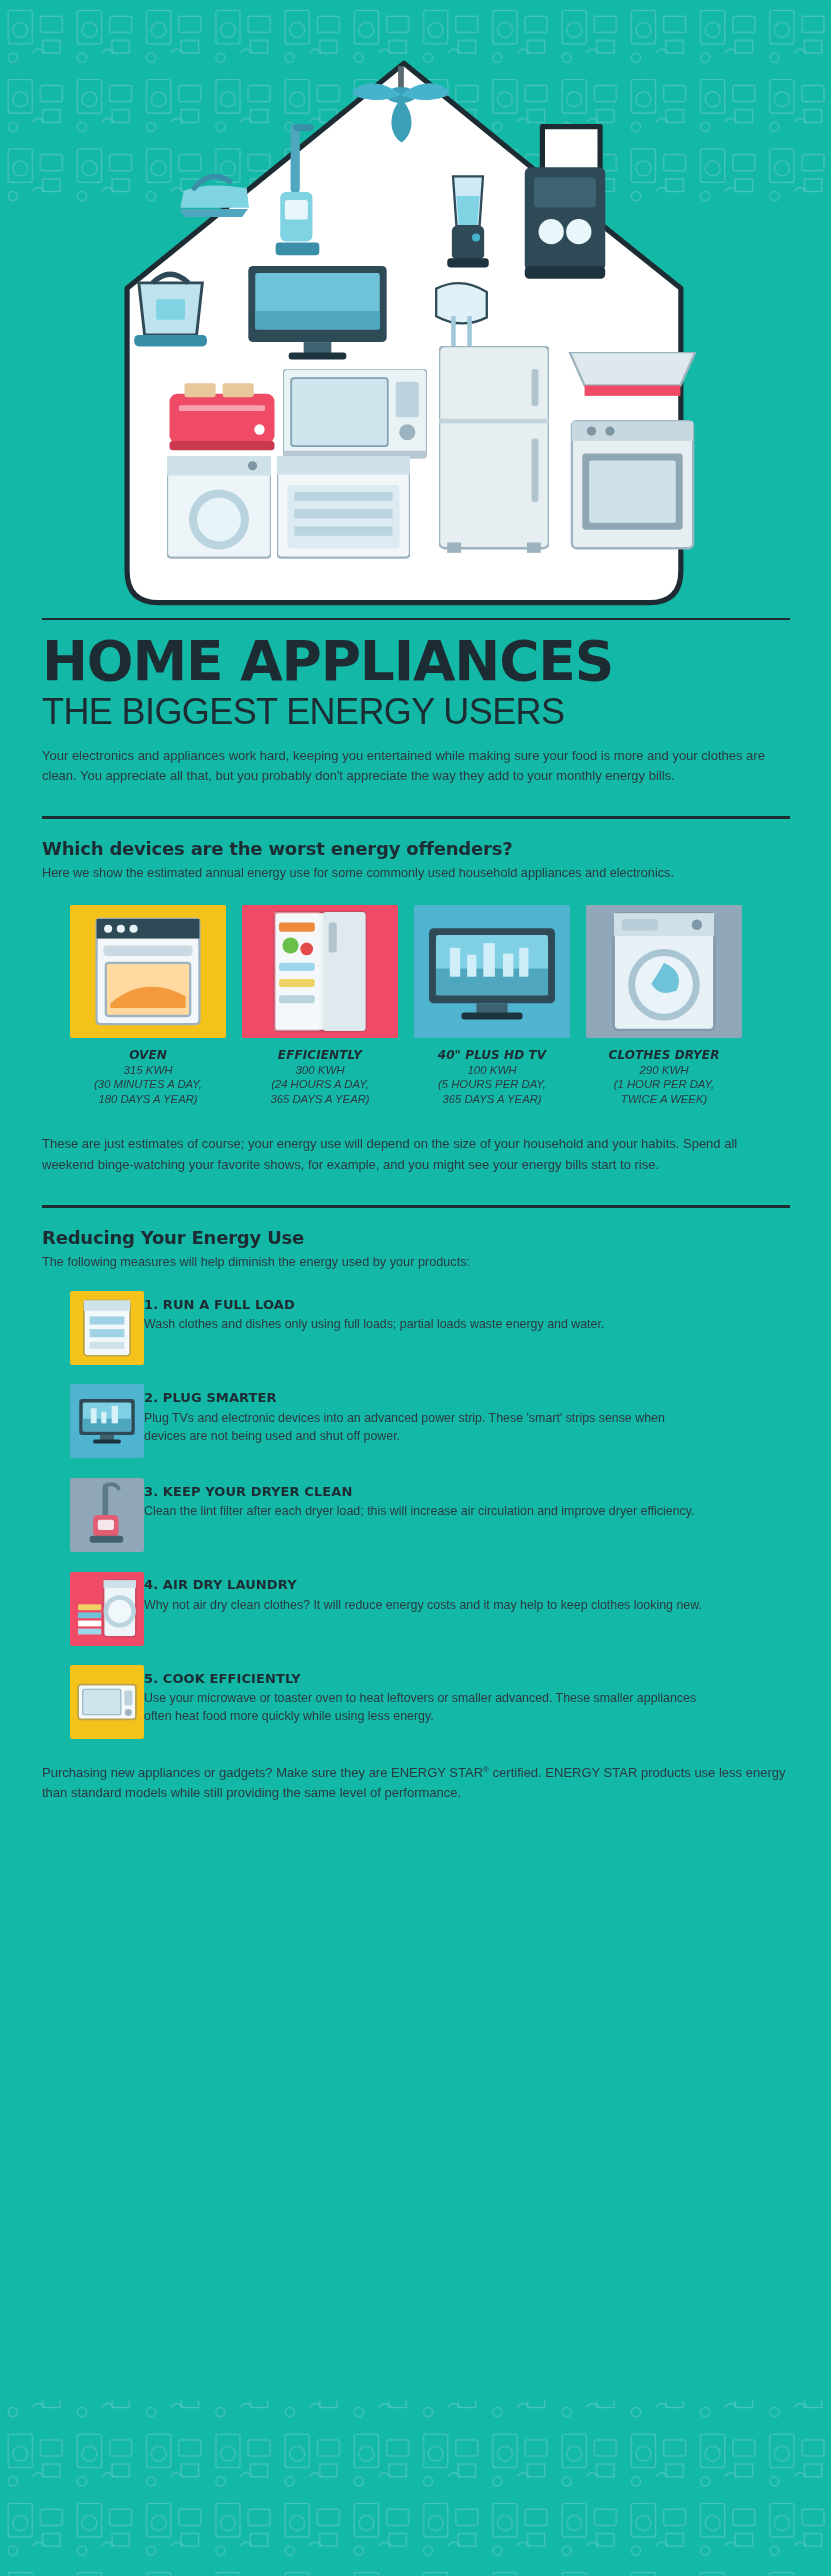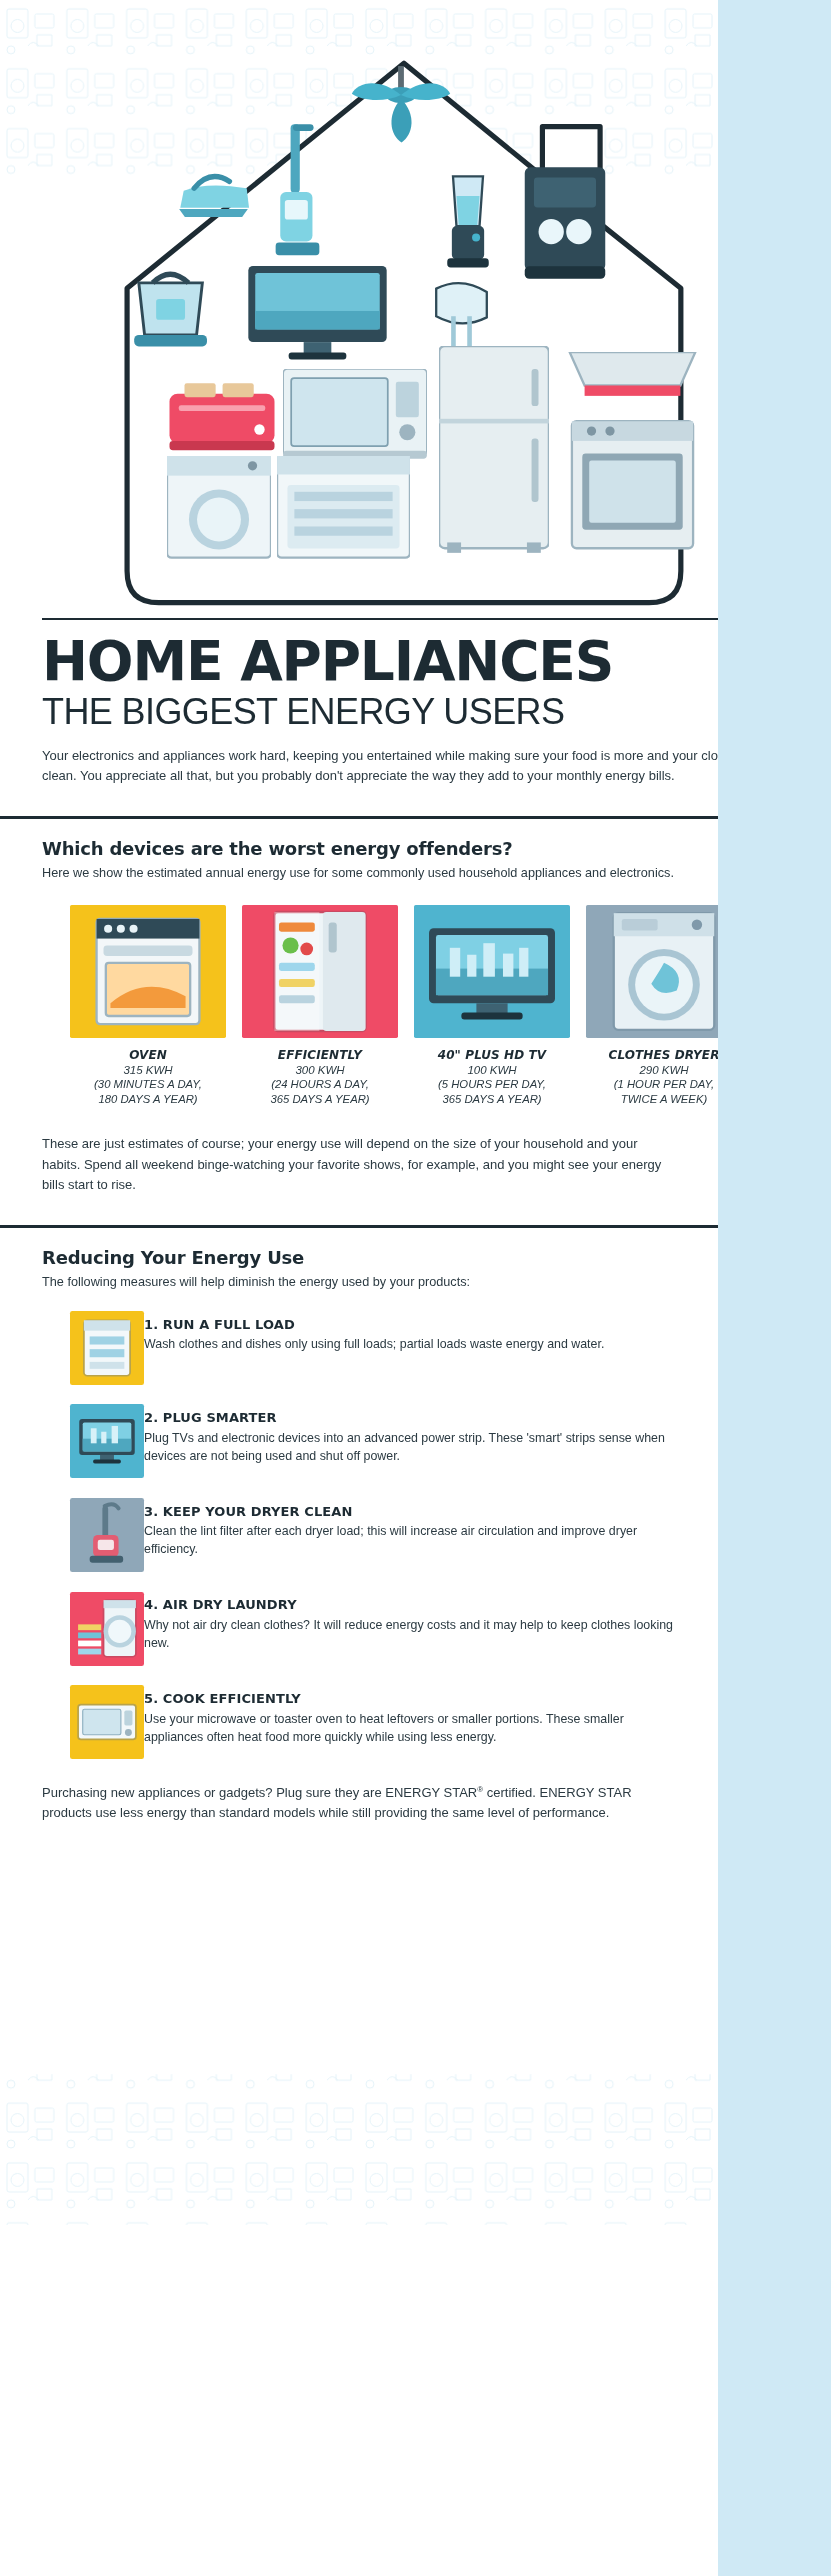--- a/index.html
+++ b/index.html
@@ -4,23 +4,23 @@
 <style>
   * { box-sizing: border-box; margin: 0; padding: 0; }
   body {
     width: 831px;
     background: #cfe9f5;
     font-family: "Liberation Sans", sans-serif;
     color: #2b3a42;
     -webkit-font-smoothing: antialiased;
   }
   .page {
-    width: 718px;
+    width: 831px;
     min-height: 2576px;
-    background: #ffffff;
+    background: #14b8a6;
     position: relative;
     overflow: hidden;
   }
 
   
   .bg-pattern {
     position: absolute;
     inset: 0;
     opacity: .35;
     pointer-events: none;
@@ -519,25 +519,25 @@
           <div class="tip-icon" style="background:#f5c21b">
             <svg viewBox="0 0 128 128" style="width:100%;height:100%">
               <rect x="14" y="34" width="100" height="60" rx="5" fill="#f3f8fa" stroke="#b9a34a" stroke-width="3"></rect>
               <rect x="22" y="42" width="66" height="44" rx="3" fill="#cfe5ee" stroke="#8fb0c0" stroke-width="2"></rect>
               <rect x="94" y="44" width="14" height="26" rx="3" fill="#bcd3dd"></rect>
               <circle cx="101" cy="82" r="6" fill="#9db4c0"></circle>
             </svg>
           </div>
           <div class="tip-body">
             <div class="tip-title">5. COOK EFFICIENTLY</div>
-            <div class="tip-text">Use your microwave or toaster oven to heat leftovers or smaller portions. These smaller appliances often heat food more quickly while using less energy.</div>
+            <div class="tip-text">Use your microwave or toaster oven to heat leftovers or smaller advanced. These smaller appliances often heat food more quickly while using less energy.</div>
           </div>
         </div>
 
       </div>
 
-      <p class="footer-note"><span>Purchasing new appliances or gadgets? Plug sure they are ENERGY STAR</span><sup>®</sup><span> certified. ENERGY STAR products use less energy than standard models while still providing the same level of performance.</span></p>
+      <p class="footer-note"><span>Purchasing new appliances or gadgets? Make sure they are ENERGY STAR</span><sup>®</sup><span> certified. ENERGY STAR products use less energy than standard models while still providing the same level of performance.</span></p>
     </div>
 
     <div class="bottom-band"></div>
   </div>
 </div>
 
 
 </body></html>

